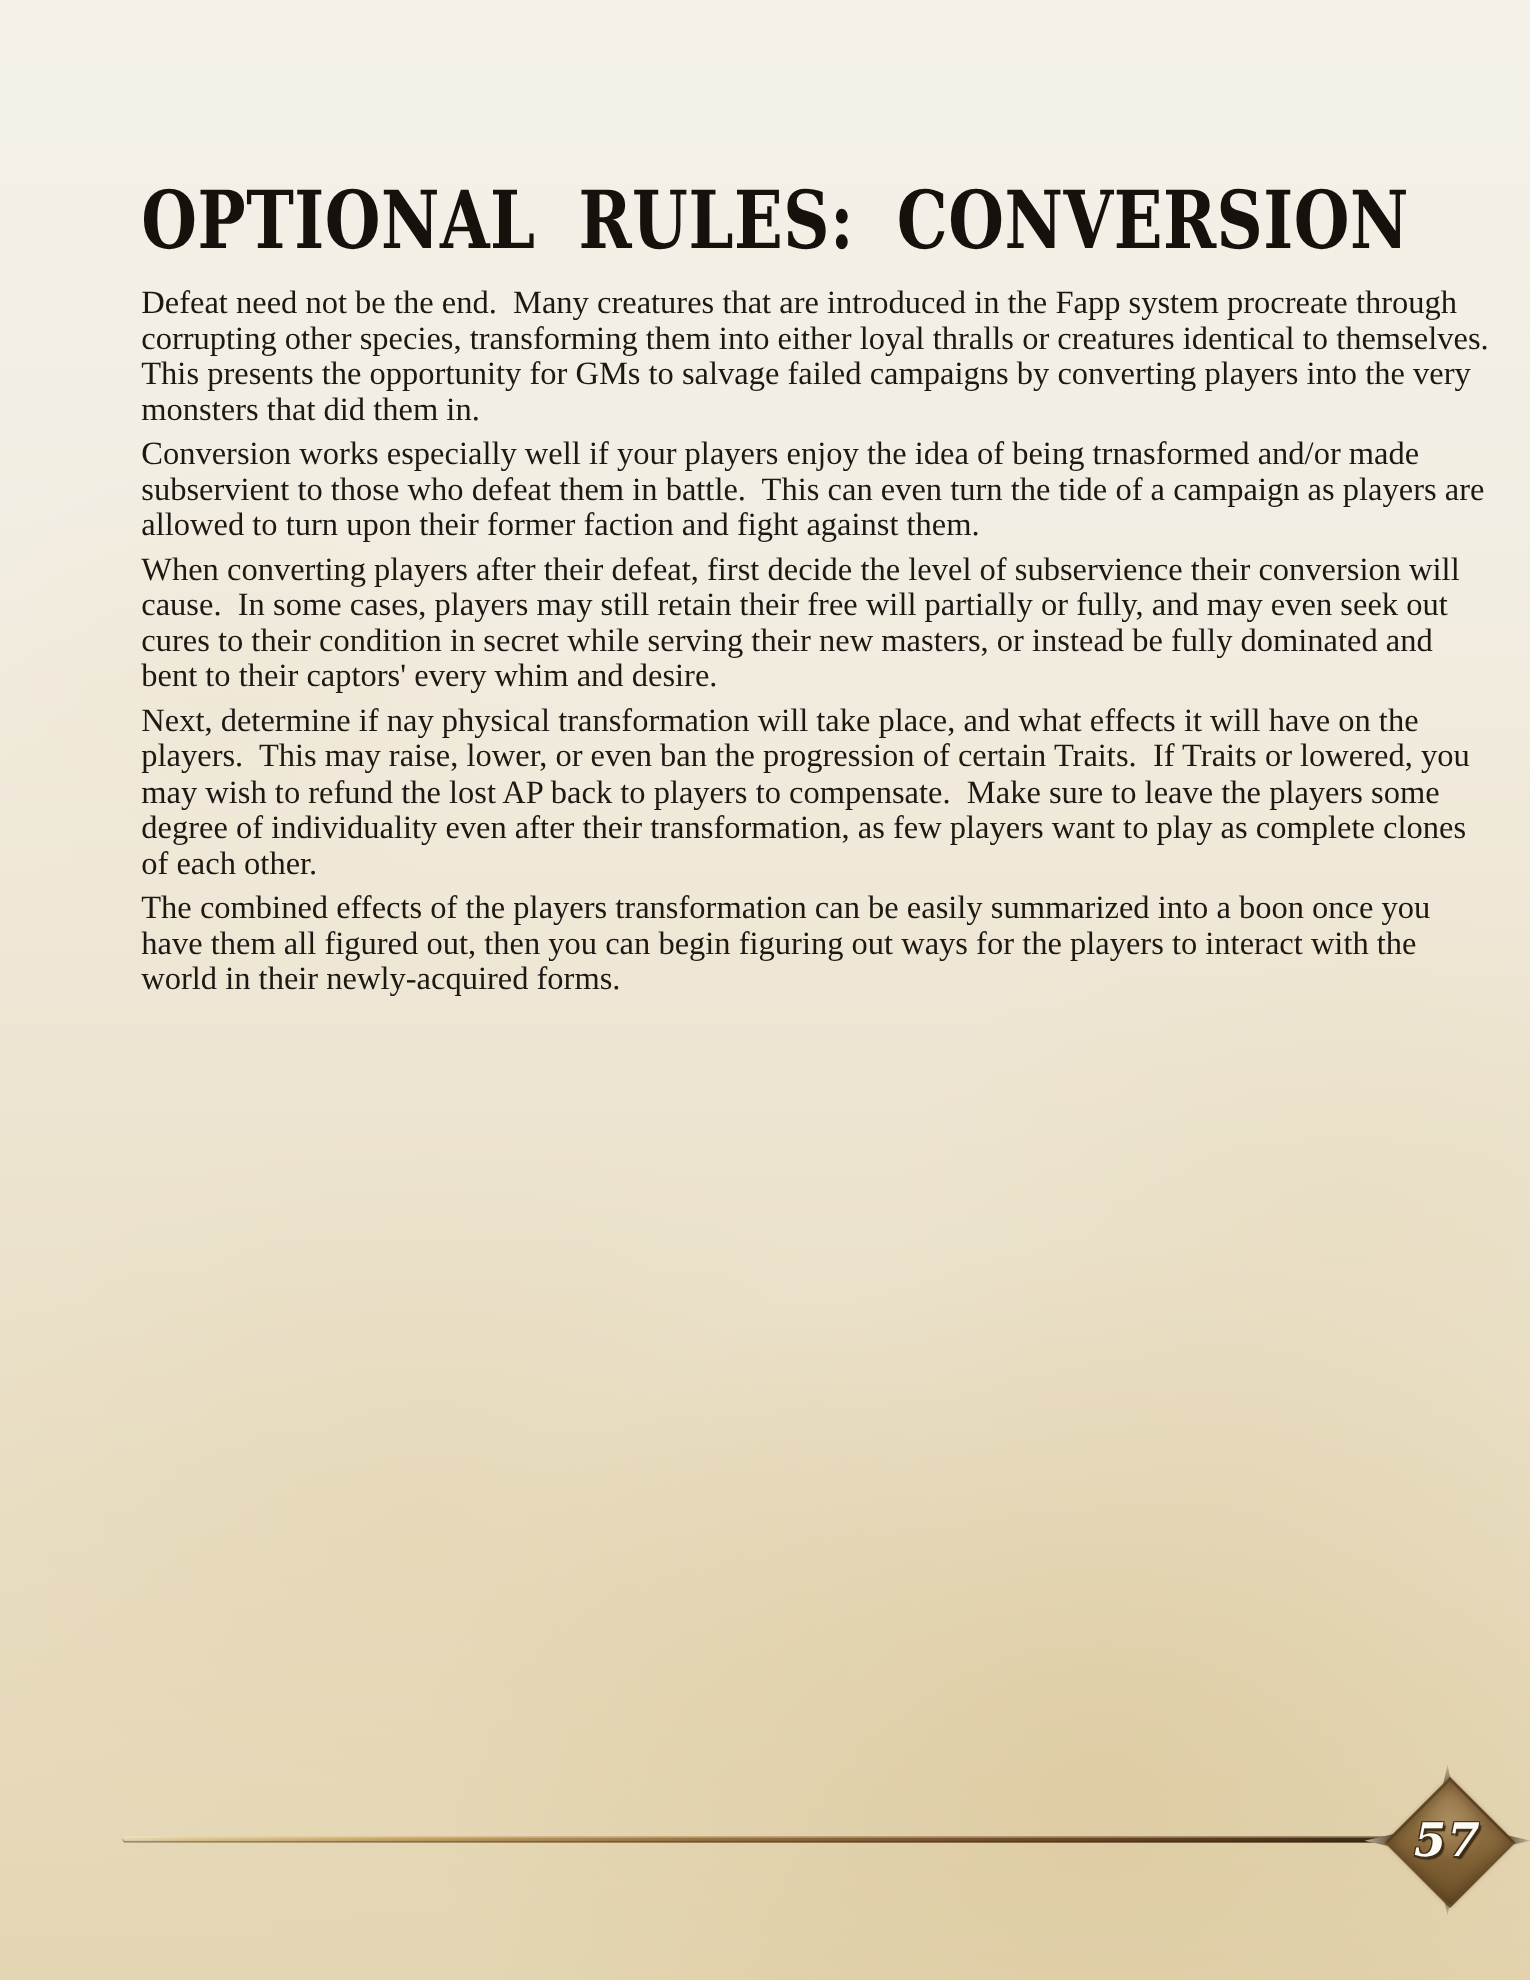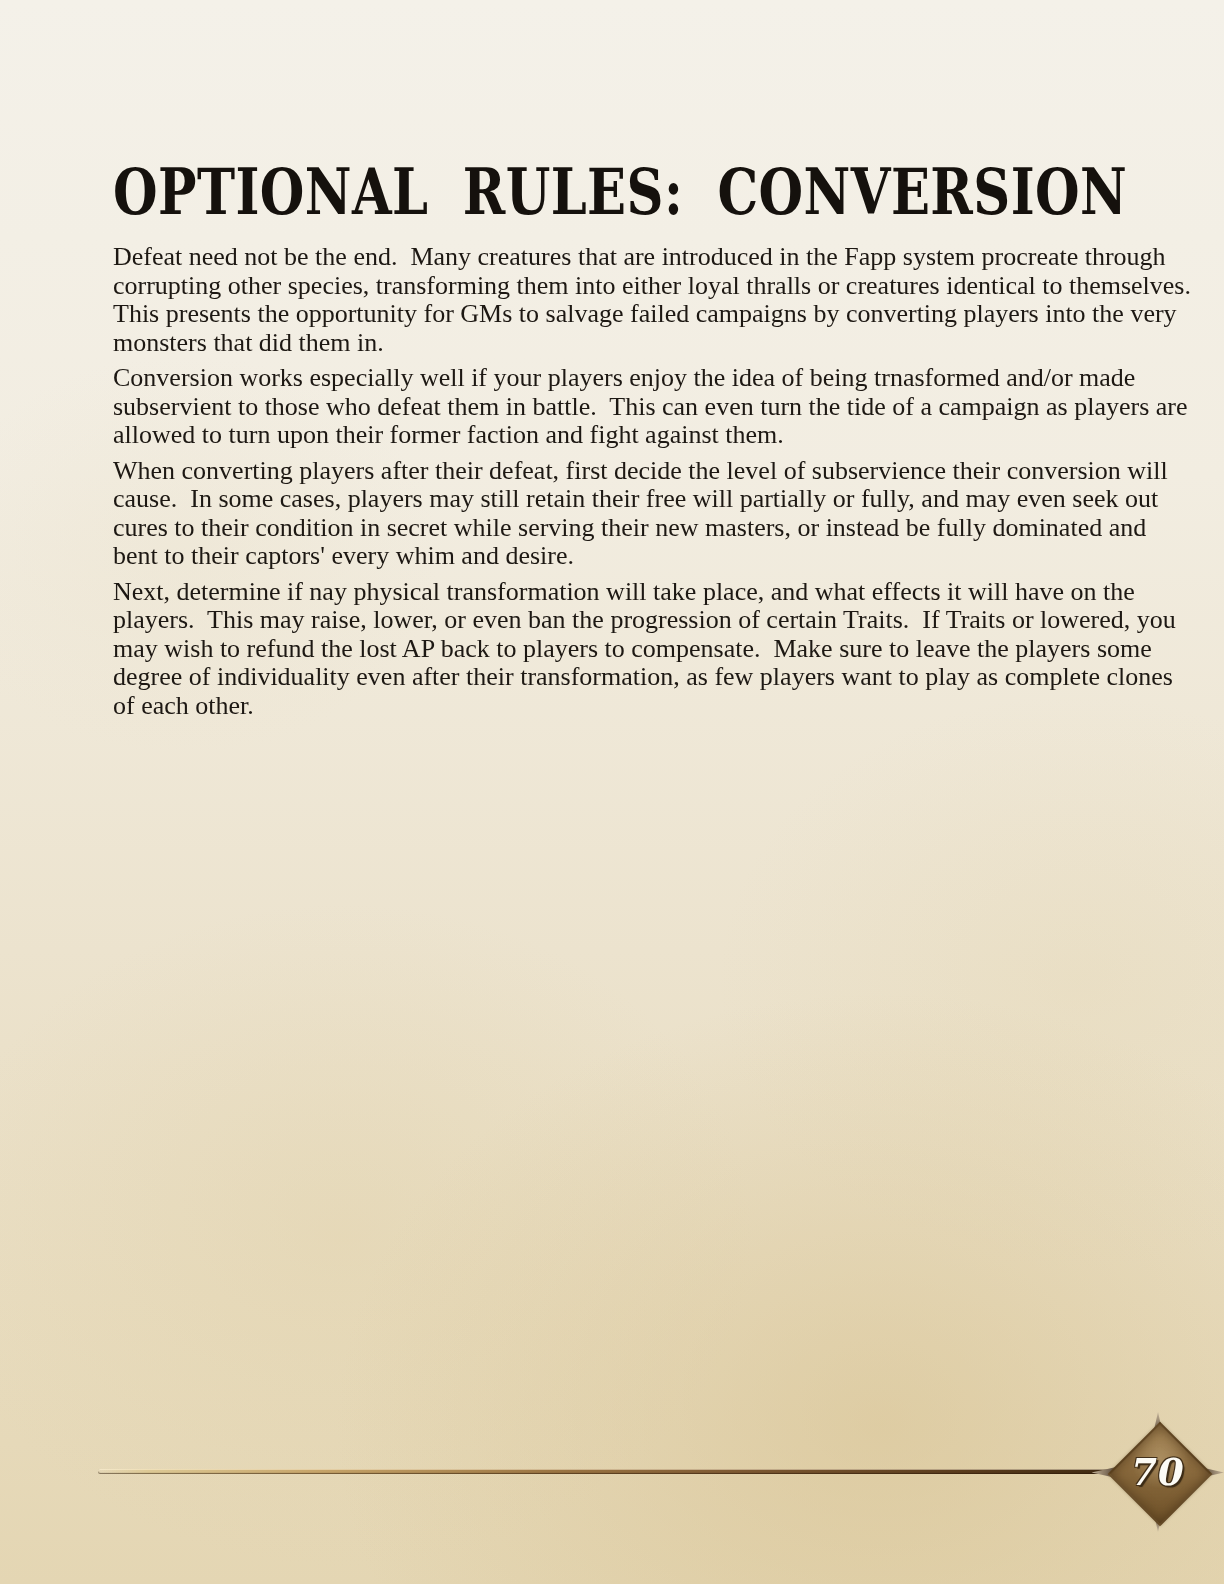--- a/index.html
+++ b/index.html
@@ -11,21 +11,21 @@
     color:#1b1712;
     font-family:"Liberation Serif", serif;
     background:
       radial-gradient(62% 38% at 72% 90%, rgba(210,186,132,.42), rgba(210,186,132,0) 72%),
       radial-gradient(48% 30% at 28% 78%, rgba(221,203,158,.28), rgba(221,203,158,0) 70%),
       radial-gradient(42% 26% at 88% 62%, rgba(224,208,166,.22), rgba(224,208,166,0) 70%),
       radial-gradient(30% 18% at 15% 35%, rgba(235,226,204,.35), rgba(235,226,204,0) 70%),
       linear-gradient(180deg,#f4f1e9 0%,#f2ede1 30%,#ece3ce 60%,#e8dcbf 82%,#e4d6b3 100%);
   }
   .content{
-    position:absolute;left:113px;top:146px;width:1012px;margin-top:15px;
+    position:absolute;left:113px;top:146px;width:1012px;
   }
   .title{
     margin:0 0 20px 0;
     font-family:"DejaVu Serif", serif;
     font-weight:700;
     font-size:64px;
     line-height:62px;
     white-space:nowrap;
     word-spacing:20px;
     letter-spacing:0.5px;
@@ -114,26 +114,29 @@
 allowed to turn upon their former faction and fight against them.</p>
     <p class="para">When converting players after their defeat, first decide the level of subservience their conversion will
 cause.  In some cases, players may still retain their free will partially or fully, and may even seek out
 cures to their condition in secret while serving their new masters, or instead be fully dominated and
 bent to their captors' every whim and desire.</p>
     <p class="para">Next, determine if nay physical transformation will take place, and what effects it will have on the
 players.  This may raise, lower, or even ban the progression of certain Traits.  If Traits or lowered, you
 may wish to refund the lost AP back to players to compensate.  Make sure to leave the players some
 degree of individuality even after their transformation, as few players want to play as complete clones
 of each other.</p>
+    <p class="para">The combined effects of the players transformation can be easily summarized into a boon once you
+have them all figured out, then you can begin figuring out ways for the players to interact with the
+world in their newly-acquired forms.</p>
   </main>
 
   <div class="footer-rule"></div>
 
   <div class="pagenum">
     <div class="spike spike-top"></div>
     <div class="spike spike-bottom"></div>
     <div class="spike spike-left"></div>
     <div class="spike spike-right"></div>
     <div class="diamond"></div>
-    <span class="num">70</span>
+    <span class="num">57</span>
   </div>
 
 </div>
 
 </body></html>

